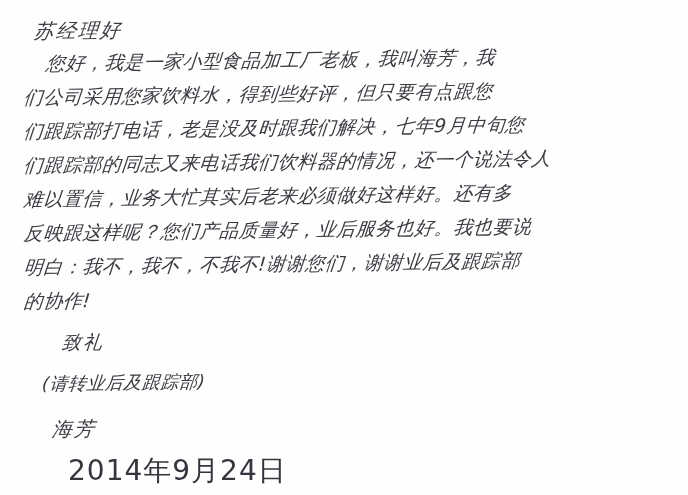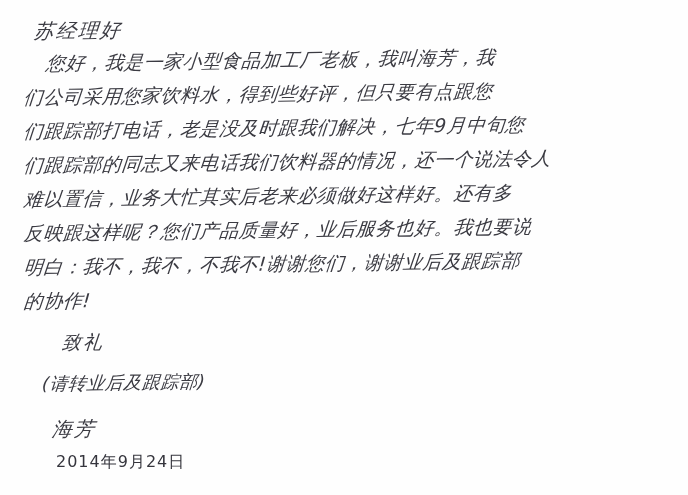--- a/index.html
+++ b/index.html
@@ -59,23 +59,23 @@
     font-size: 18px;
   }
   .signature {
     left: 52px;
     top: 416px;
     font-size: 20px;
     letter-spacing: 2px;
   }
   .datestamp {
     position: absolute;
-    left: 56px;
+    left: 68px;
     top: 452px;
-    font-size: 16px;
+    font-size: 28px;
     color: #2b2b33;
     font-family: "DejaVu Sans", sans-serif;
     white-space: pre;
     letter-spacing: 1px;
     opacity: 0.95;
   }
 </style>
 </head>
 <body>
 

